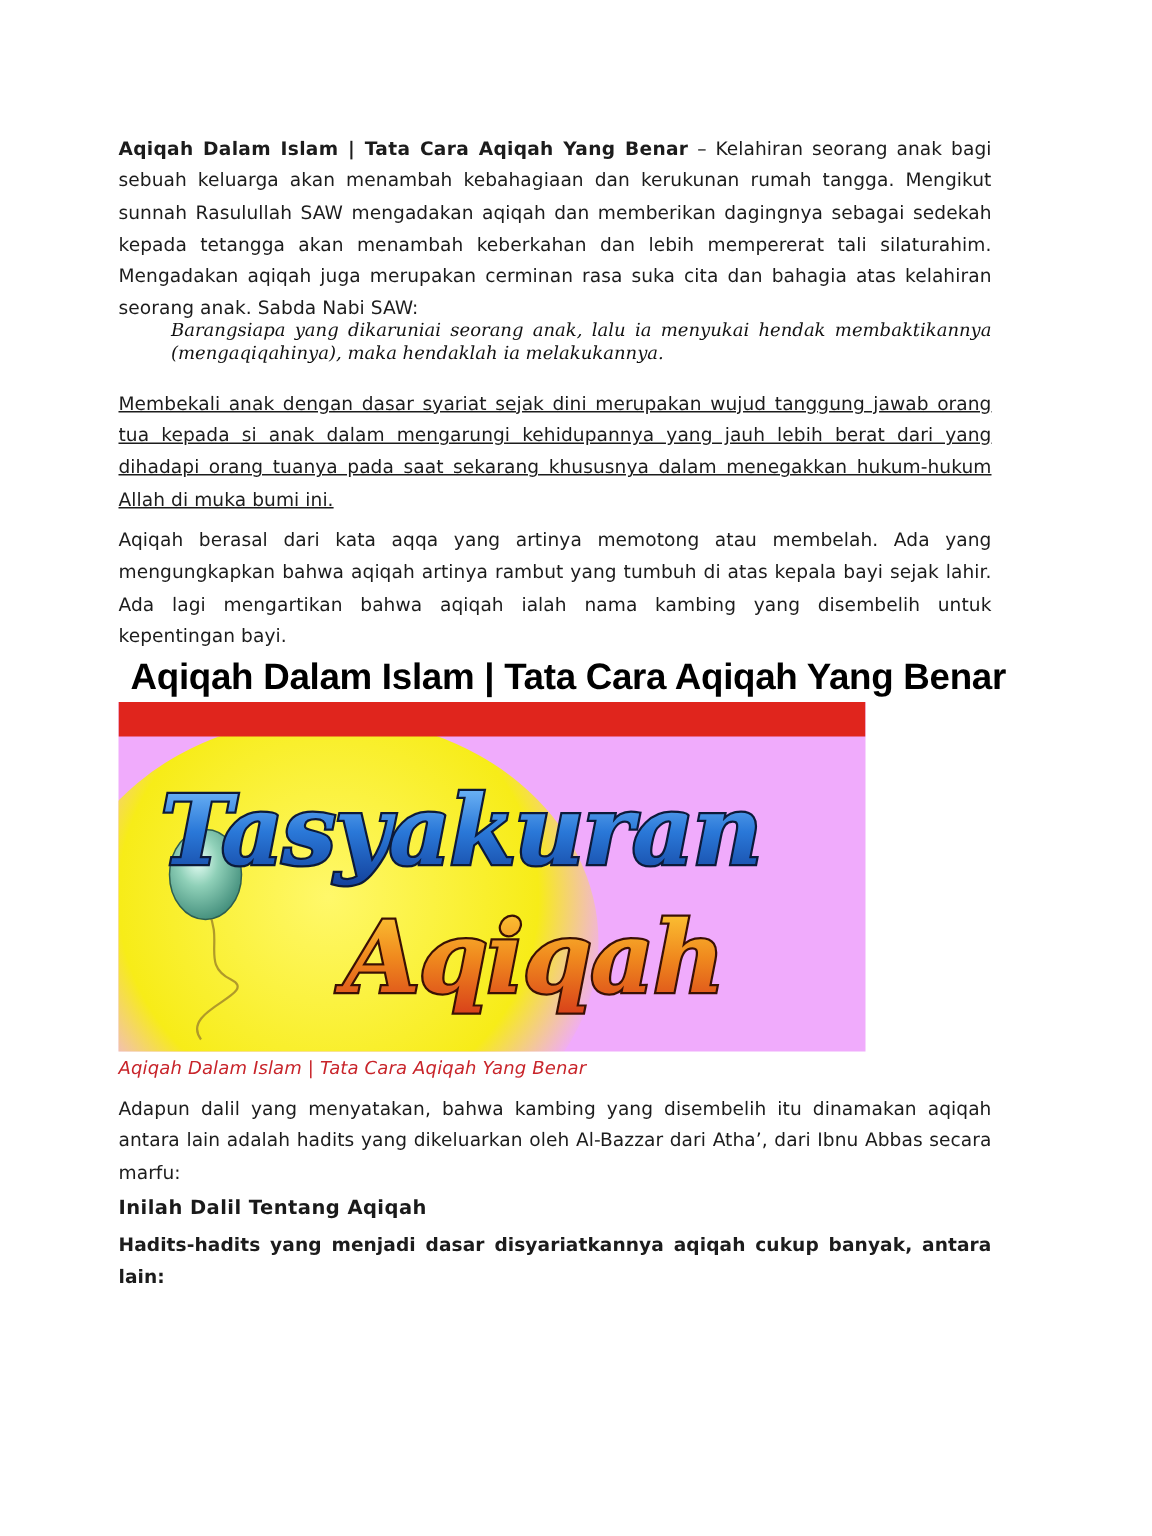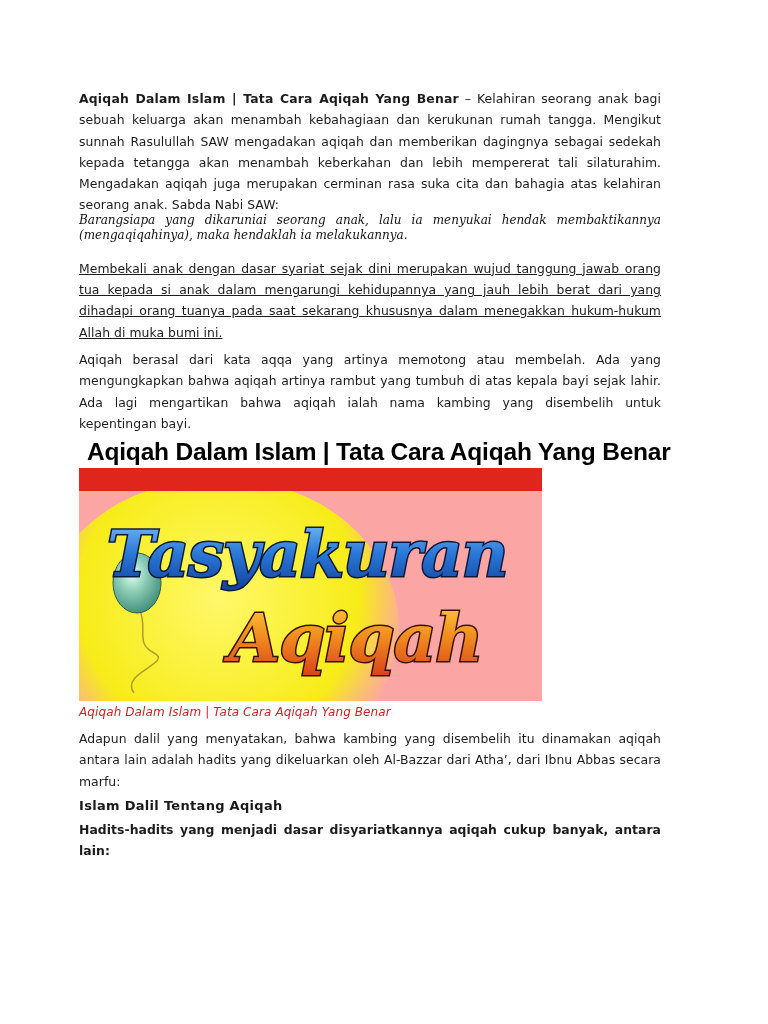--- a/index.html
+++ b/index.html
@@ -18,22 +18,22 @@
     .quote {
       font-family: "DejaVu Serif", serif; font-style: italic;
       font-size: 12px; line-height: 15.5px; text-align: justify; margin: 0;
       color: #111;
     }
     .big-title {
       font-family: "Liberation Sans", sans-serif; font-size: 24.5px;
       color: #000; white-space: nowrap; margin: 0; letter-spacing: -0.2px;
     }
     .banner {
-      position: relative; width: 463px; height: 233px; overflow: hidden;
-      background: #fca5a5;
+      position: relative; width: 498px; height: 233px; overflow: hidden;
+      background: #f0abfc;
     }
     .banner .redbar { position:absolute; left:0; top:0; width:100%; height:23px; background:#e0251d; }
     .banner .glow {
       position:absolute; left:-40px; top:10px; width:360px; height:300px;
       border-radius:50%;
       background: radial-gradient(circle at 50% 40%, #fff86a 0%, #f7ec18 55%, rgba(242,230,10,0) 75%);
     }
     .caption {
       font-size: 12px; font-style: italic; color: #c8242a; margin: 0;
       letter-spacing: 0.1px;
@@ -43,21 +43,21 @@
       letter-spacing: 0.3px;
     }
   </style>
 </head>
 <body>
 
 <div class="page">
 
   <p class="para" style="margin-top:0;"><b>Aqiqah Dalam Islam | Tata Cara Aqiqah Yang Benar</b><span> – Kelahiran seorang anak bagi sebuah keluarga akan menambah kebahagiaan dan kerukunan rumah tangga. Mengikut sunnah Rasulullah SAW mengadakan aqiqah dan memberikan dagingnya sebagai sedekah kepada tetangga akan menambah keberkahan dan lebih mempererat tali silaturahim. Mengadakan aqiqah juga merupakan cerminan rasa suka cita dan bahagia atas kelahiran seorang anak. Sabda Nabi SAW:</span></p>
 
-  <p class="quote" style="margin-top:-3px;">Barangsiapa yang dikaruniai seorang anak, lalu ia menyukai hendak membaktikannya (mengaqiqahinya), maka hendaklah ia melakukannya.</p>
+  <p class="quote" style="margin-top:-3px;margin-left:35px;">Barangsiapa yang dikaruniai seorang anak, lalu ia menyukai hendak membaktikannya (mengaqiqahinya), maka hendaklah ia melakukannya.</p>
 
   <p class="para" style="margin-top:14px;text-decoration:underline;">Membekali anak dengan dasar syariat sejak dini merupakan wujud tanggung jawab orang tua kepada si anak dalam mengarungi kehidupannya yang jauh lebih berat dari yang dihadapi orang tuanya pada saat sekarang khususnya dalam menegakkan hukum-hukum Allah di muka bumi ini.</p>
 
   <p class="para" style="margin-top:6px;">Aqiqah berasal dari kata aqqa yang artinya memotong atau membelah. Ada yang mengungkapkan bahwa aqiqah artinya rambut yang tumbuh di atas kepala bayi sejak lahir. Ada lagi mengartikan bahwa aqiqah ialah nama kambing yang disembelih untuk kepentingan bayi.</p>
 
   <h1 class="big-title" style="margin-top:4px; margin-left:8px;">Aqiqah Dalam Islam | Tata Cara Aqiqah Yang Benar</h1>
 
   <div class="banner" style="margin-top:2px;">
     <div class="glow"></div>
     <div class="redbar"></div>
@@ -85,17 +85,17 @@
       <text x="150" y="193" font-family="DejaVu Serif, serif" font-style="italic" font-weight="bold" font-size="66" fill="url(#orangeG)" stroke="#3a1004" stroke-width="3" paint-order="stroke" letter-spacing="-1">Aqiqah</text>
     </svg>
   </div>
 
   <p class="caption" style="margin-top:4px;">Aqiqah Dalam Islam | Tata Cara Aqiqah Yang Benar</p>
 
   <p class="para" style="margin-top:9px;">Adapun dalil yang menyatakan, bahwa kambing yang disembelih itu dinamakan aqiqah antara lain adalah hadits yang dikeluarkan oleh Al-Bazzar dari Atha’, dari Ibnu Abbas secara marfu:</p>
 
 
 
-  <h2 class="section-heading" style="margin-top:6px;">Islam Dalil Tentang Aqiqah</h2>
+  <h2 class="section-heading" style="margin-top:6px;">Inilah Dalil Tentang Aqiqah</h2>
 
   <p class="para" style="margin-top:6px;font-weight:bold;">Hadits-hadits yang menjadi dasar disyariatkannya aqiqah cukup banyak, antara lain:</p>
 
 </div>
 
 </body></html>

